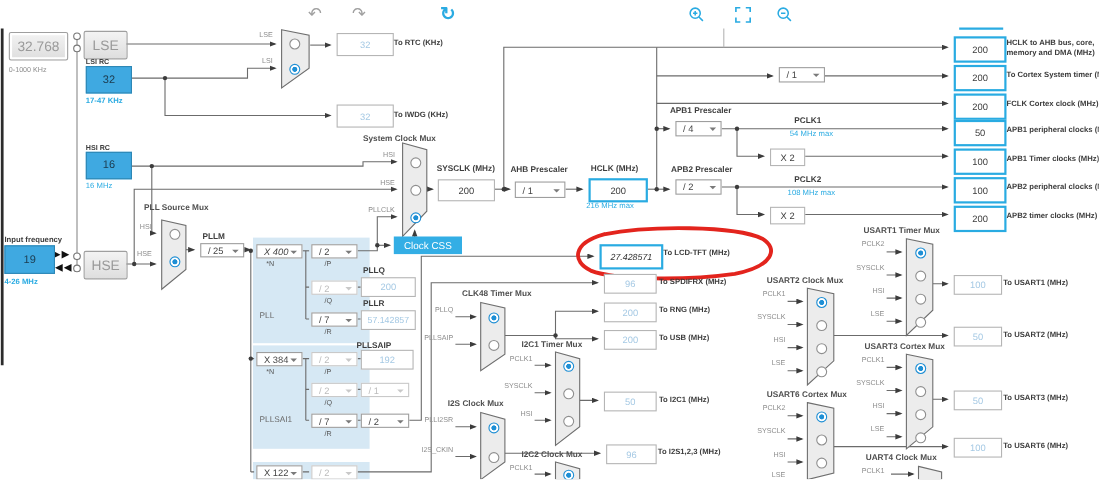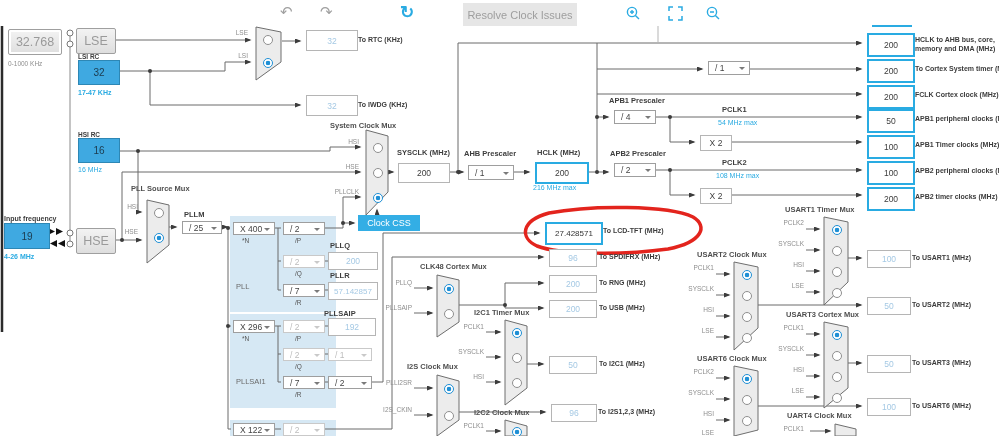--- a/index.html
+++ b/index.html
@@ -186,21 +186,20 @@
       <polygon points="65,240 65,247 58,243.5"></polygon>
         <polygon points="57,240 57,247 50,243.5"></polygon>
     </g>
 
     <path d="M 549,213 C 590,205 668,205 693,217 C 708,226 703,242 668,249 C 625,255 560,255 537,246 C 520,238 520,221 549,213" stroke="#e3241d" stroke-width="3.5" fill="none" stroke-linecap="round"></path>
   </svg>
 
   <div class="icon" style="left:280px;top:3px;font-size:15px;color:#a0a0a0;">↶</div>
   <div class="icon" style="left:320px;top:3px;font-size:15px;color:#a0a0a0;">↷</div>
   <div class="icon" style="left:400px;top:2px;font-size:17px;font-weight:bold;color:#2aabe2;">↻</div>
-  <div class="btn" style="left:463px;top:3px;width:114px;height:23px;background:#e6e6e6;color:#9e9e9e;font-size:11px;">Resolve Clock Issues</div>
   <div class="icon" style="left:626px;top:6px;">
     <svg width="15" height="15">
         <circle cx="6" cy="6" r="4.6" stroke="#2aabe2" fill="none" stroke-width="1.4"></circle>
         <path d="M9.4,9.4 L13,13 M4,6 H8 M6,4 V8" stroke="#2aabe2" stroke-width="1.4"></path>
       </svg>
   </div>
   <div class="icon" style="left:668px;top:6px;">
     <svg width="15" height="15">
         <path d="M1,5 V1 H5 M10,1 H14 V5 M14,10 V14 H10 M5,14 H1 V10" stroke="#2aabe2" fill="none" stroke-width="1.5"></path>
       </svg>
@@ -248,21 +247,21 @@
   <div class="lbl lblr" style="left:116px;top:228px;width:22px;">HSE</div>
   <div class="radio" style="left:154px;top:208px;"></div>
   <div class="radio sel" style="left:154px;top:233px;"></div>
   <div class="blbl" style="left:184px;top:210px;">PLLM</div>
   <div class="dd" style="left:182px;top:221px;width:40px;height:13px;">
       <span>/ 25</span>
     </div>
 
   <div class="btn" style="left:358px;top:215px;width:62px;height:16px;background:#33aee5;color:#fff;font-size:9px;">Clock CSS</div>
 
-  <div class="dd" style="left:233px;top:222px;width:42px;height:13px;">
+  <div class="dd" style="left:233px;top:222px;width:42px;height:13px;font-style:italic;">
       <span>X 400</span>
     </div>
   <div class="sub" style="left:242px;top:237px;">*N</div>
   <div class="dd" style="left:283px;top:222px;width:42px;height:13px;">
       <span>/ 2</span>
     </div>
   <div class="sub" style="left:295px;top:237px;">/P</div>
   <div class="blbl" style="left:330px;top:241px;">PLLQ</div>
   <div class="dd dis" style="left:283px;top:255px;width:42px;height:13px;">
       <span>/ 2</span>
@@ -271,21 +270,21 @@
   <div class="vbox ro" style="left:328px;top:252px;width:48px;height:16px;">200</div>
   <div class="blbl" style="left:330px;top:271px;text-align:right;">PLLR</div>
   <div class="dd" style="left:283px;top:284px;width:42px;height:13px;">
       <span>/ 7</span>
     </div>
   <div class="sub" style="left:295px;top:299px;">/R</div>
   <div class="vbox ro" style="left:328px;top:282px;width:48px;height:16px;font-size:8px;">57.142857</div>
   <div class="lbl" style="left:236px;top:282px;font-size:7.5px;color:#6a6a6a;">PLL</div>
 
   <div class="dd" style="left:233px;top:320px;width:42px;height:13px;">
-      <span>X 296</span>
+      <span>X 384</span>
     </div>
   <div class="sub" style="left:242px;top:335px;">*N</div>
   <div class="dd dis" style="left:283px;top:320px;width:42px;height:13px;">
       <span>/ 2</span>
     </div>
   <div class="sub" style="left:295px;top:335px;">/P</div>
   <div class="blbl" style="left:324px;top:309px;">PLLSAIP</div>
   <div class="vbox ro" style="left:328px;top:318px;width:46px;height:16px;">192</div>
   <div class="dd dis" style="left:283px;top:348px;width:42px;height:13px;">
       <span>/ 2</span>
@@ -331,35 +330,35 @@
   <div class="blue" style="left:718px;top:119px;">54 MHz max</div>
   <div class="vbox" style="left:700px;top:135px;width:30px;height:14px;">X 2</div>
   <div class="blbl" style="left:610px;top:149px;">APB2 Prescaler</div>
   <div class="dd" style="left:614px;top:163px;width:42px;height:14px;">
       <span>/ 2</span>
     </div>
   <div class="blbl" style="left:722px;top:158px;">PCLK2</div>
   <div class="blue" style="left:716px;top:172px;">108 MHz max</div>
   <div class="vbox" style="left:700px;top:188px;width:30px;height:14px;">X 2</div>
 
-  <div class="vbox act" style="left:545px;top:222px;width:54px;height:19px;font-size:8px;color:#333;">27.428571</div>
+  <div class="vbox act" style="left:545px;top:222px;width:54px;height:19px;font-size:8px;color:#333;font-style:italic;">27.428571</div>
   <div class="outlbl" style="left:603px;top:227px;">To LCD-TFT (MHz)</div>
 
   <div class="vbox ro" style="left:549px;top:249px;width:46px;height:16px;">96</div>
   <div class="outlbl" style="left:599px;top:253px;">To SPDIFRX (MHz)</div>
   <div class="vbox ro" style="left:549px;top:275px;width:46px;height:16px;">200</div>
   <div class="outlbl" style="left:599px;top:279px;">To RNG (MHz)</div>
   <div class="vbox ro" style="left:549px;top:300px;width:46px;height:16px;">200</div>
   <div class="outlbl" style="left:599px;top:304px;">To USB (MHz)</div>
   <div class="vbox ro" style="left:549px;top:356px;width:46px;height:16px;">50</div>
   <div class="outlbl" style="left:599px;top:360px;">To I2C1 (MHz)</div>
   <div class="vbox ro" style="left:551px;top:404px;width:44px;height:16px;">96</div>
   <div class="outlbl" style="left:598px;top:408px;">To I2S1,2,3 (MHz)</div>
 
-  <div class="mlbl" style="left:420px;top:262px;">CLK48 Cortex Mux</div>
+  <div class="mlbl" style="left:420px;top:262px;">CLK48 Timer Mux</div>
   <div class="lbl lblr" style="left:386px;top:279px;width:26px;">PLLQ</div>
   <div class="lbl lblr" style="left:380px;top:304px;width:32px;">PLLSAIP</div>
   <div class="radio sel" style="left:444px;top:284px;"></div>
   <div class="radio" style="left:444px;top:309px;"></div>
 
   <div class="mlbl" style="left:474px;top:308px;">I2C1 Timer Mux</div>
   <div class="lbl lblr" style="left:454px;top:323px;width:30px;">PCLK1</div>
   <div class="lbl lblr" style="left:450px;top:348px;width:34px;">SYSCLK</div>
   <div class="lbl lblr" style="left:458px;top:373px;width:26px;">HSI</div>
   <div class="radio sel" style="left:512px;top:328px;"></div>
@@ -399,21 +398,21 @@
   <div class="mlbl" style="left:786px;top:310px;">USART3 Cortex Mux</div>
   <div class="lbl lblr" style="left:774px;top:324px;width:30px;">PCLK1</div>
   <div class="lbl lblr" style="left:770px;top:345px;width:34px;">SYSCLK</div>
   <div class="lbl lblr" style="left:778px;top:366px;width:26px;">HSI</div>
   <div class="lbl lblr" style="left:776px;top:387px;width:28px;">LSE</div>
   <div class="radio sel" style="left:832px;top:330px;"></div>
   <div class="radio" style="left:832px;top:351px;"></div>
   <div class="radio" style="left:832px;top:372px;"></div>
   <div class="radio" style="left:832px;top:393px;"></div>
 
-  <div class="mlbl" style="left:697px;top:354px;">USART6 Clock Mux</div>
+  <div class="mlbl" style="left:697px;top:354px;">USART6 Cortex Mux</div>
   <div class="lbl lblr" style="left:684px;top:368px;width:30px;">PCLK2</div>
   <div class="lbl lblr" style="left:680px;top:389px;width:34px;">SYSCLK</div>
   <div class="lbl lblr" style="left:688px;top:410px;width:26px;">HSI</div>
   <div class="lbl lblr" style="left:686px;top:429px;width:28px;">LSE</div>
   <div class="radio sel" style="left:742px;top:374px;"></div>
   <div class="radio" style="left:742px;top:395px;"></div>
   <div class="radio" style="left:742px;top:416px;"></div>
 
   <div class="mlbl" style="left:787px;top:411px;">UART4 Clock Mux</div>
   <div class="lbl lblr" style="left:774px;top:425px;width:30px;">PCLK1</div>

